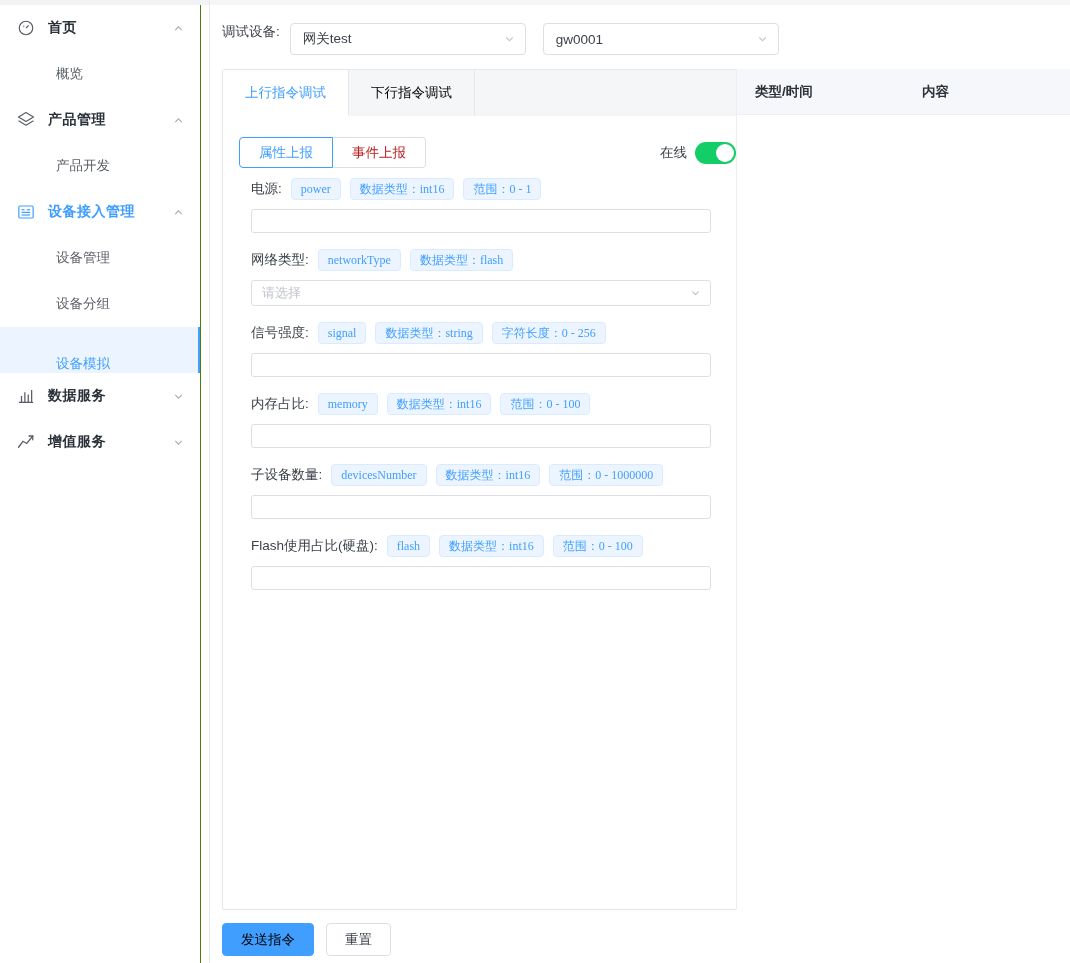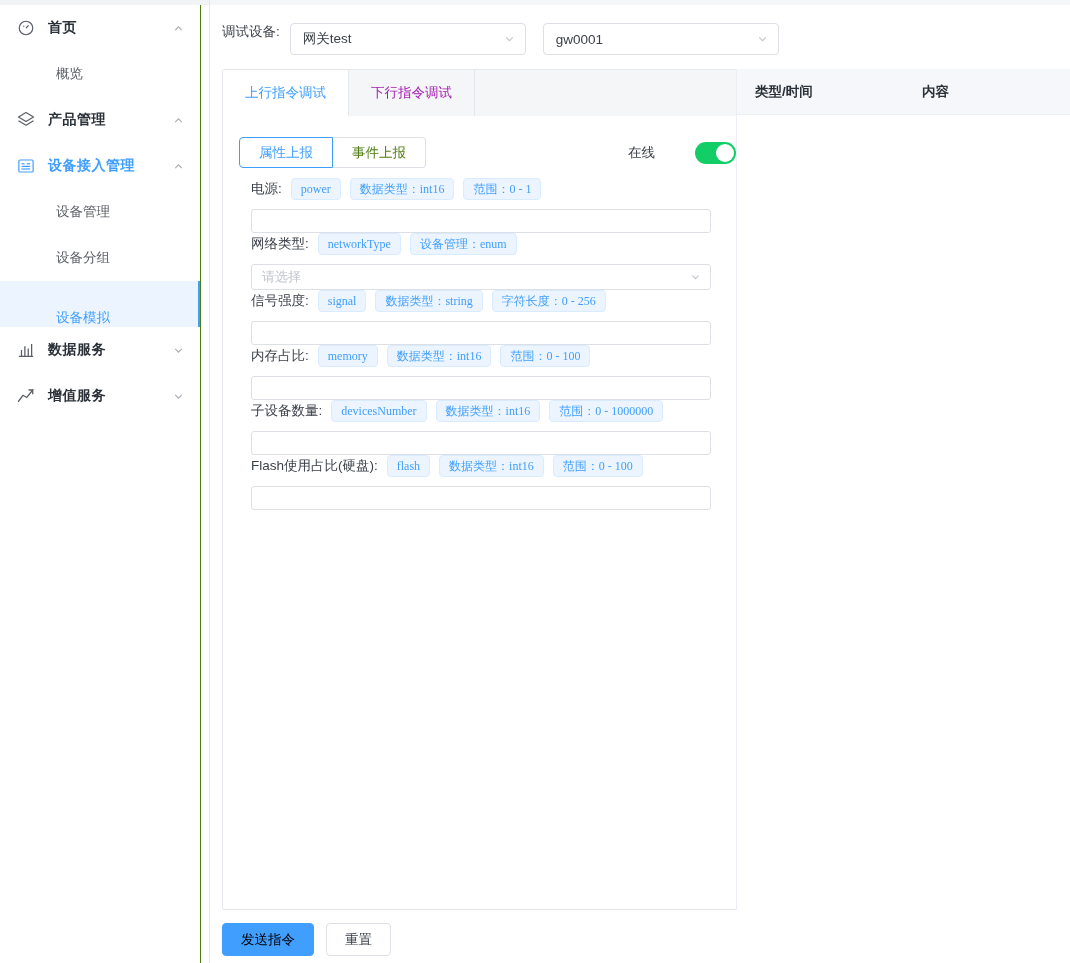--- a/index.html
+++ b/index.html
@@ -95,21 +95,21 @@
     position: absolute; left: 12px; top: 64px;
     width: 535px; height: 841px;
     background: #fff; border: 1px solid #e4e7ed; border-radius: 2px;
   }
   .tabs {
     display: flex; height: 46px;
     border-bottom: 1px solid #e4e7ed; background: #fafafa;
   }
   .tab {
     display: flex; align-items: center; justify-content: center;
-    padding: 0 22px; font-size: 13.5px; color: #a21caf;
+    padding: 0 22px; font-size: 13.5px; color: #000000;
     cursor: pointer; background: #f5f6f8;
     border-right: 1px solid #e4e7ed;
     height: 46px;
   }
   .tab.active {
     background: #ffffff; color: #409eff;
     border-bottom: 1px solid #ffffff;
     margin-bottom: -1px;
   }
   .tabs-fill { flex: 1; background: #f5f6f8; height: 46px; }
@@ -118,41 +118,41 @@
 
   
   .subrow {
     display: flex; align-items: center; justify-content: space-between;
     margin-top: 5px; margin-bottom: 10px; padding-right: 4px;
   }
   .btn-group { display: flex; }
   .btn-g {
     height: 31px; padding: 0 19px;
     display: flex; align-items: center; justify-content: center;
-    font-size: 13.5px; color: #4d7c0f; cursor: pointer;
+    font-size: 13.5px; color: #b91c1c; cursor: pointer;
     border: 1px solid #dcdfe6; background: #fff;
   }
   .btn-g:first-child { border-radius: 4px 0 0 4px; }
   .btn-g:last-child { border-radius: 0 4px 4px 0; border-left: none; }
   .btn-g.active {
     color: #409eff; border-color: #409eff; position: relative; z-index: 2;
   }
-  .switch-wrap { display: flex; align-items: center; gap: 32px; }
+  .switch-wrap { display: flex; align-items: center; }
   .switch-label { font-size: 13.5px; color: #3c4149; margin-right: 8px; }
   .switch {
     width: 41px; height: 22px; border-radius: 11px;
     background: #13ce66; position: relative; cursor: pointer;
   }
   .switch .knob {
     position: absolute; right: 2px; top: 2px;
     width: 18px; height: 18px; border-radius: 50%; background: #fff;
   }
 
   
-  .field { }
+  .field { margin-bottom: 16px; }
   .field-head {
     display: flex; align-items: center; flex-wrap: wrap;
     margin-bottom: 9px; padding-left: 12px;
   }
   .field-name {
     font-size: 13.5px; color: #3c4149; margin-right: 9px; white-space: nowrap;
   }
   .tag {
     display: inline-flex; align-items: center; justify-content: center;
     height: 22px; padding: 0 9px; margin-right: 9px;
@@ -248,20 +248,23 @@
               <polygon points="12 2 22 8 12 14 2 8 12 2"></polygon>
               <polyline points="2 13 12 19 22 13"></polyline>
             </svg>
           </span>
           <span class="mi-label">产品管理</span>
           <span class="mi-arrow">
             <svg width="13" height="13" viewBox="0 0 24 24" fill="none" stroke="currentColor" stroke-width="2">
               <polyline points="6 15 12 9 18 15"></polyline>
             </svg>
           </span>
+        </div>
+        <div class="sub-item">
+          <span>产品开发</span>
         </div>
       </div>
       <div class="menu-group">
         <div class="menu-item active">
           <span class="mi-icon">
             <svg width="18" height="18" viewBox="0 0 24 24" fill="none" stroke="currentColor" stroke-width="1.6">
               <rect x="2.5" y="4" width="19" height="16" rx="1.5"></rect>
               <line x1="6" y1="9" x2="10" y2="9"></line>
               <line x1="6" y1="12.5" x2="17.5" y2="12.5"></line>
               <line x1="6" y1="16" x2="17.5" y2="16"></line>
@@ -380,21 +383,21 @@
                 <span class="tag">power</span>
                 <span class="tag">数据类型：int16</span>
                 <span class="tag">范围：0 - 1</span>
               </div>
               <input class="inp" type="text" value="" style="">
             </div>
             <div class="field">
               <div class="field-head">
                 <span class="field-name">网络类型:</span>
                 <span class="tag">networkType</span>
-                <span class="tag">设备管理：enum</span>
+                <span class="tag">数据类型：flash</span>
               </div>
               <div class="sel-field">
                 <span class="ph">请选择</span>
                 <span class="chev">
                   <svg width="13" height="13" viewBox="0 0 24 24" fill="none" stroke="currentColor" stroke-width="2">
                     <polyline points="6 9 12 15 18 9"></polyline>
                   </svg>
                 </span>
               </div>
             </div>

